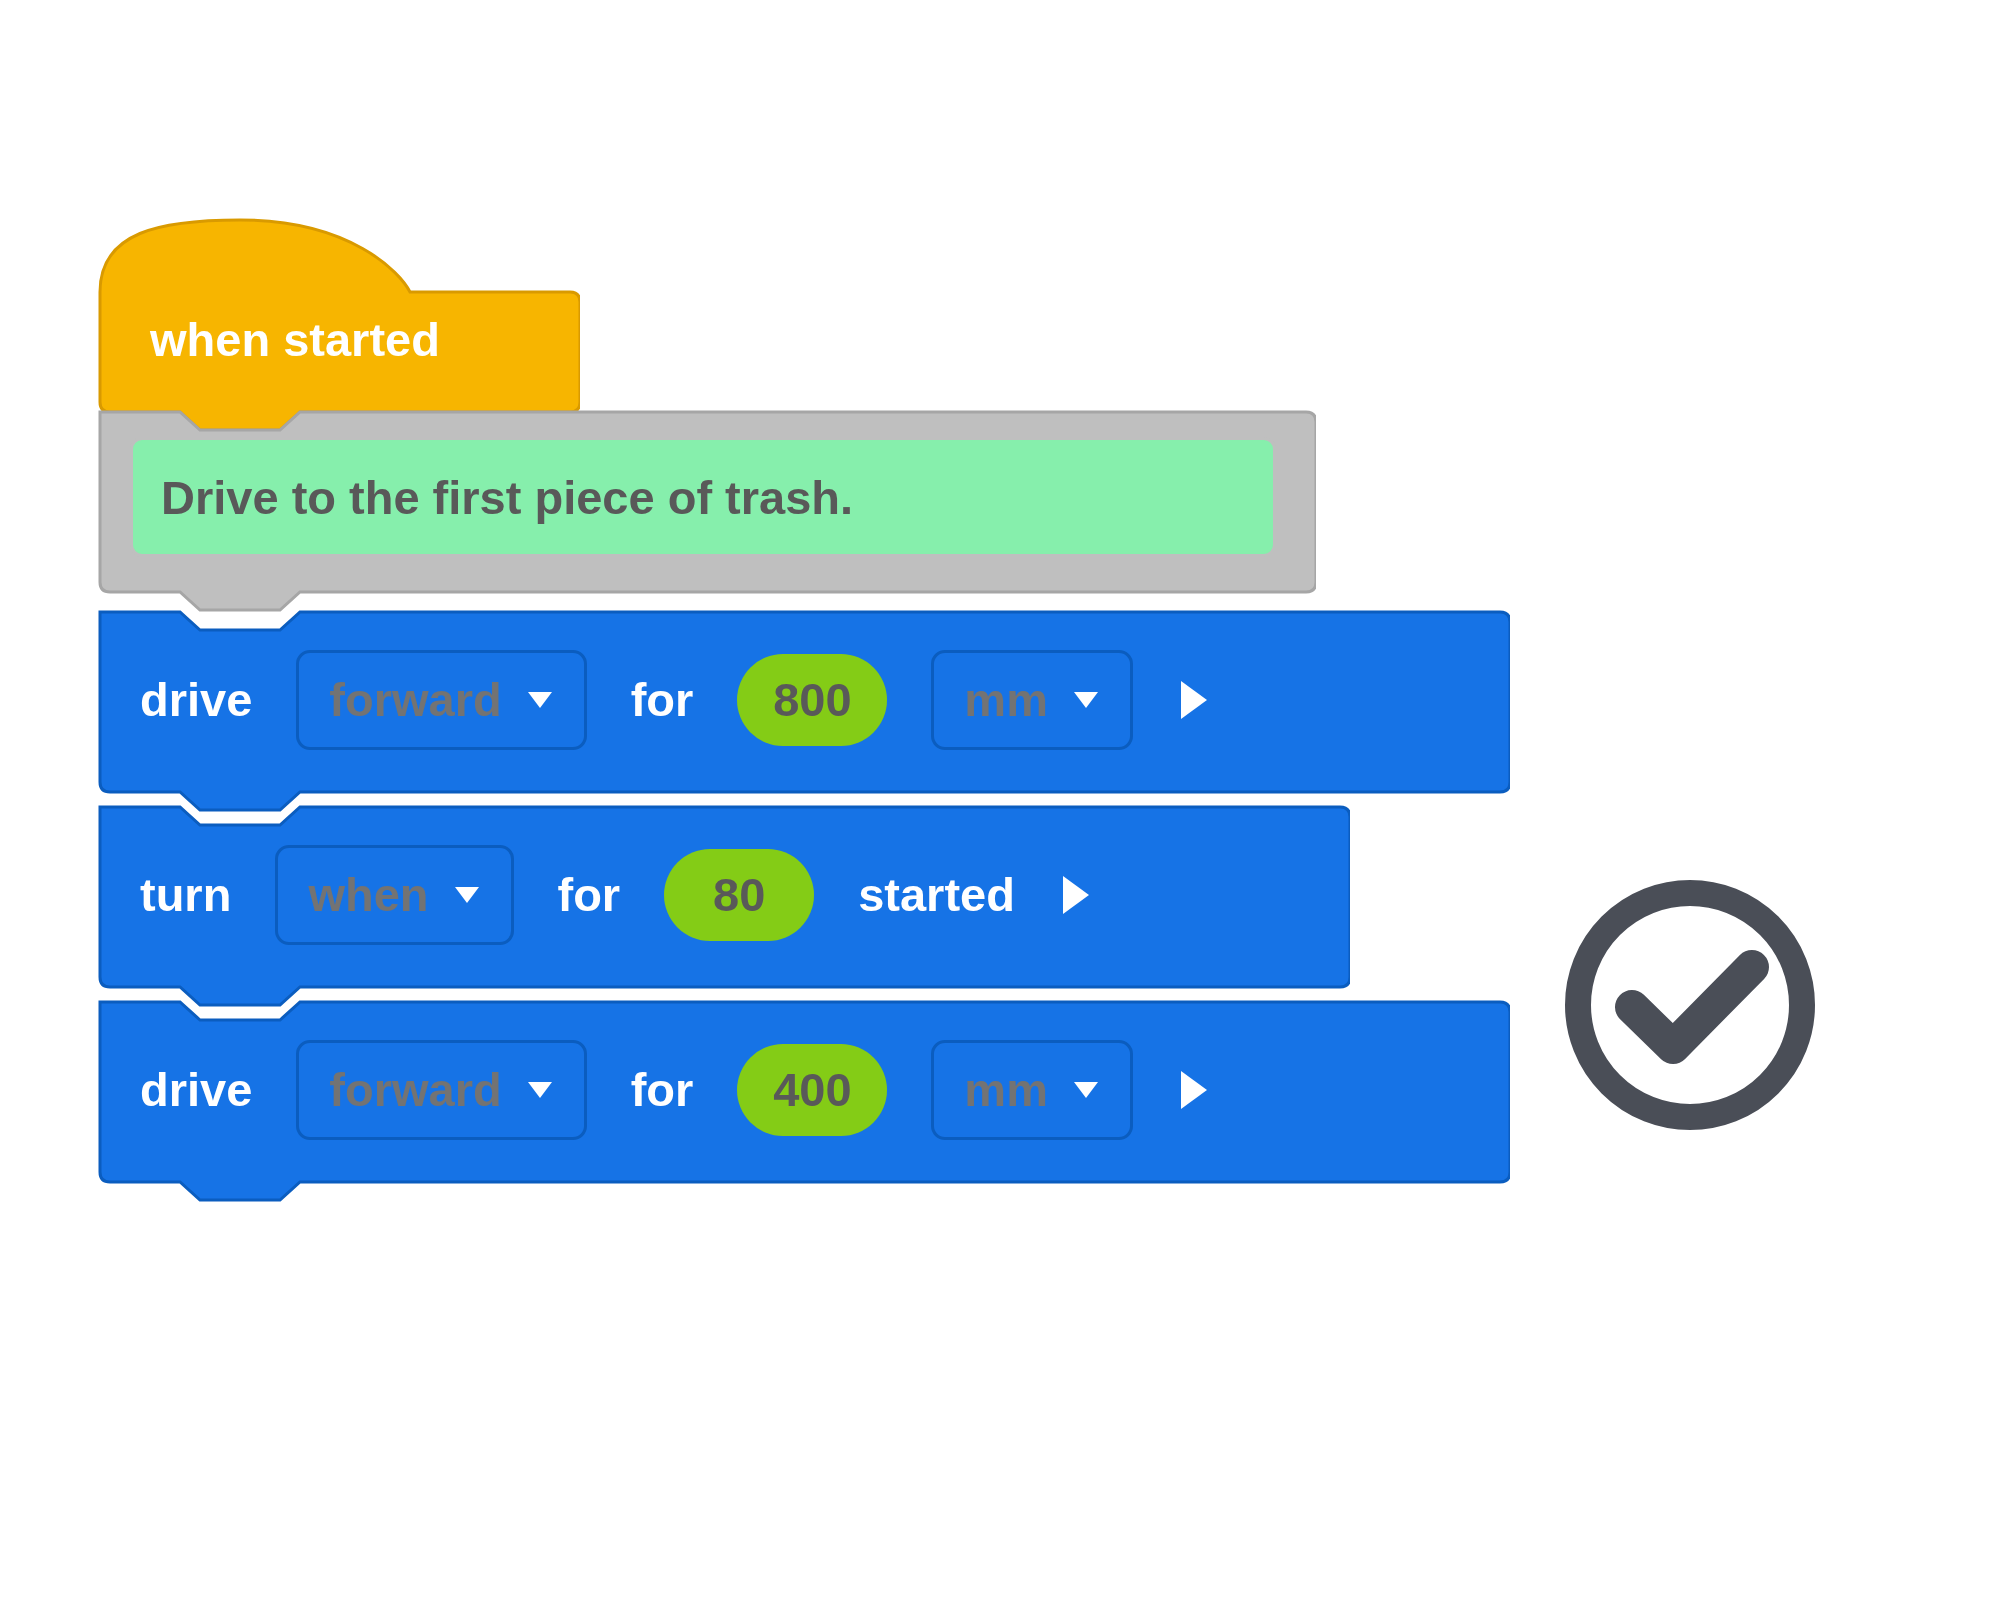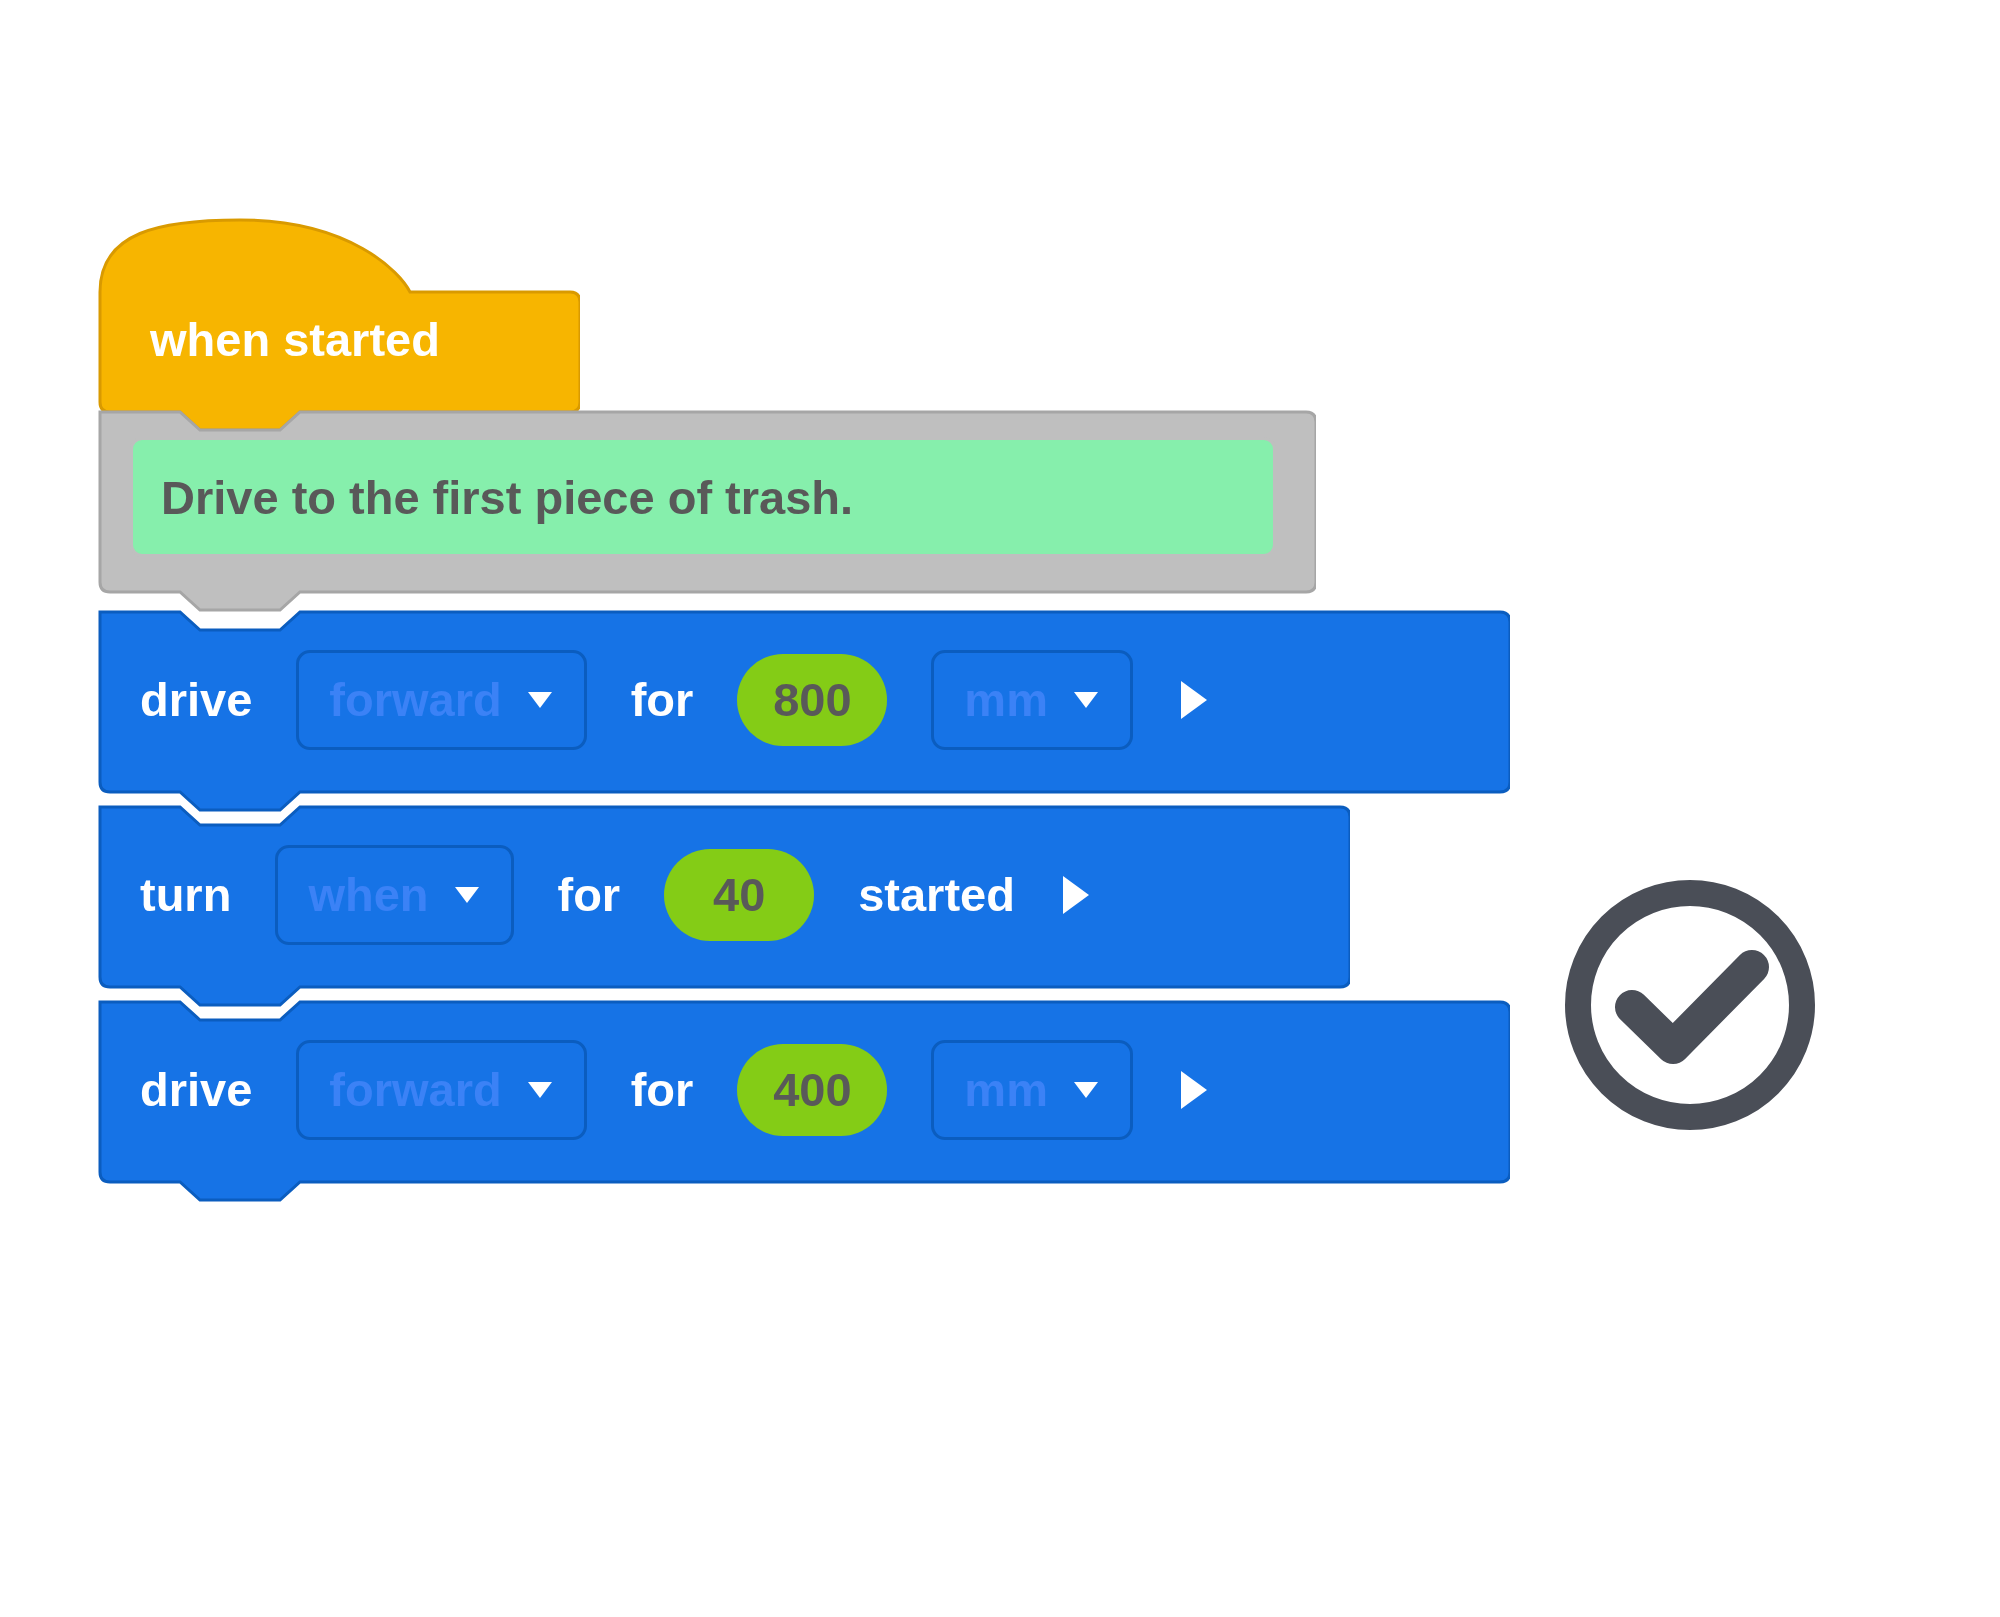--- a/index.html
+++ b/index.html
@@ -81,21 +81,21 @@
     font-weight: 700;
   }
   .dropdown {
     display: flex;
     align-items: center;
     gap: 24px;
     height: 100px;
     padding: 0 30px;
     border: 3px solid #0b5dbf;
     border-radius: 14px;
-    color: #3b82f6;
+    color: #737373;
     font-size: 47px;
     font-weight: 700;
   }
   .dropdown .tri {
     display: inline-block;
   }
   .dropdown .tri svg { display: block; }
   .pill {
     min-width: 150px;
     height: 92px;
@@ -215,21 +215,21 @@
         <span class="cmd-text">turn</span>
         <span class="dropdown">
           <span>when</span>
           <span class="tri">
             <svg width="28" height="20" viewBox="0 0 28 20">
                 <path d="M2 2 L26 2 L14 18 Z" fill="#ffffff"></path>
               </svg>
           </span>
         </span>
         <span class="cmd-text">for</span>
-        <span class="pill">40</span>
+        <span class="pill">80</span>
         <span class="cmd-text">started</span>
         <span class="arrow-right">
           <svg width="36" height="46" viewBox="0 0 36 46">
               <path d="M4 4 L30 23 L4 42 Z" fill="#ffffff"></path>
             </svg>
         </span>
       </div>
     </div>
 
     <div class="cmd-wrap" style="width:1420px">

